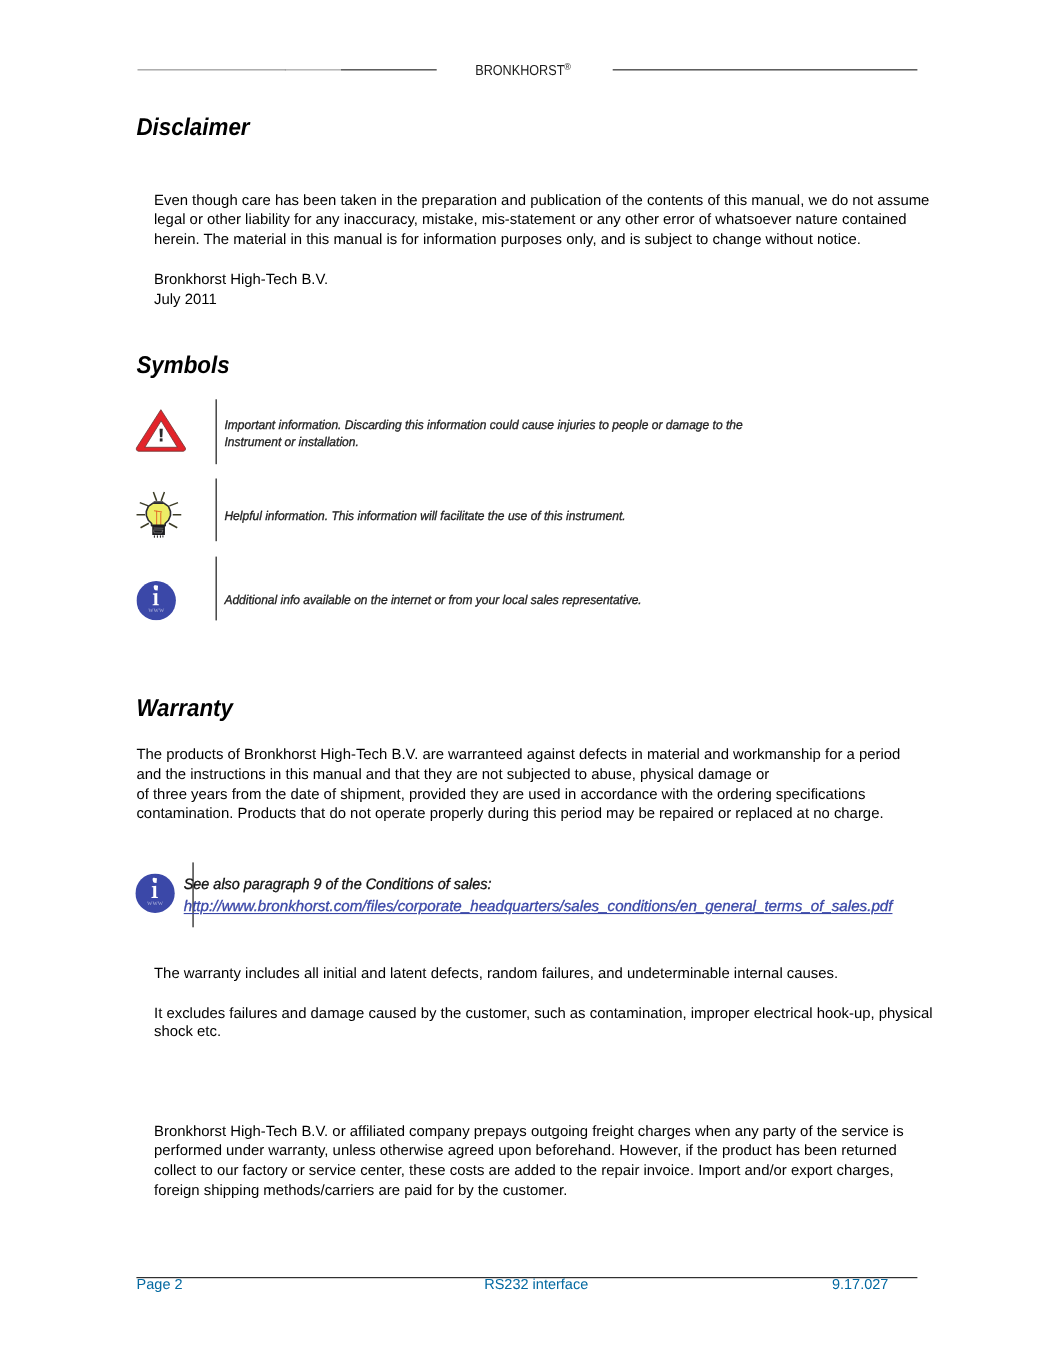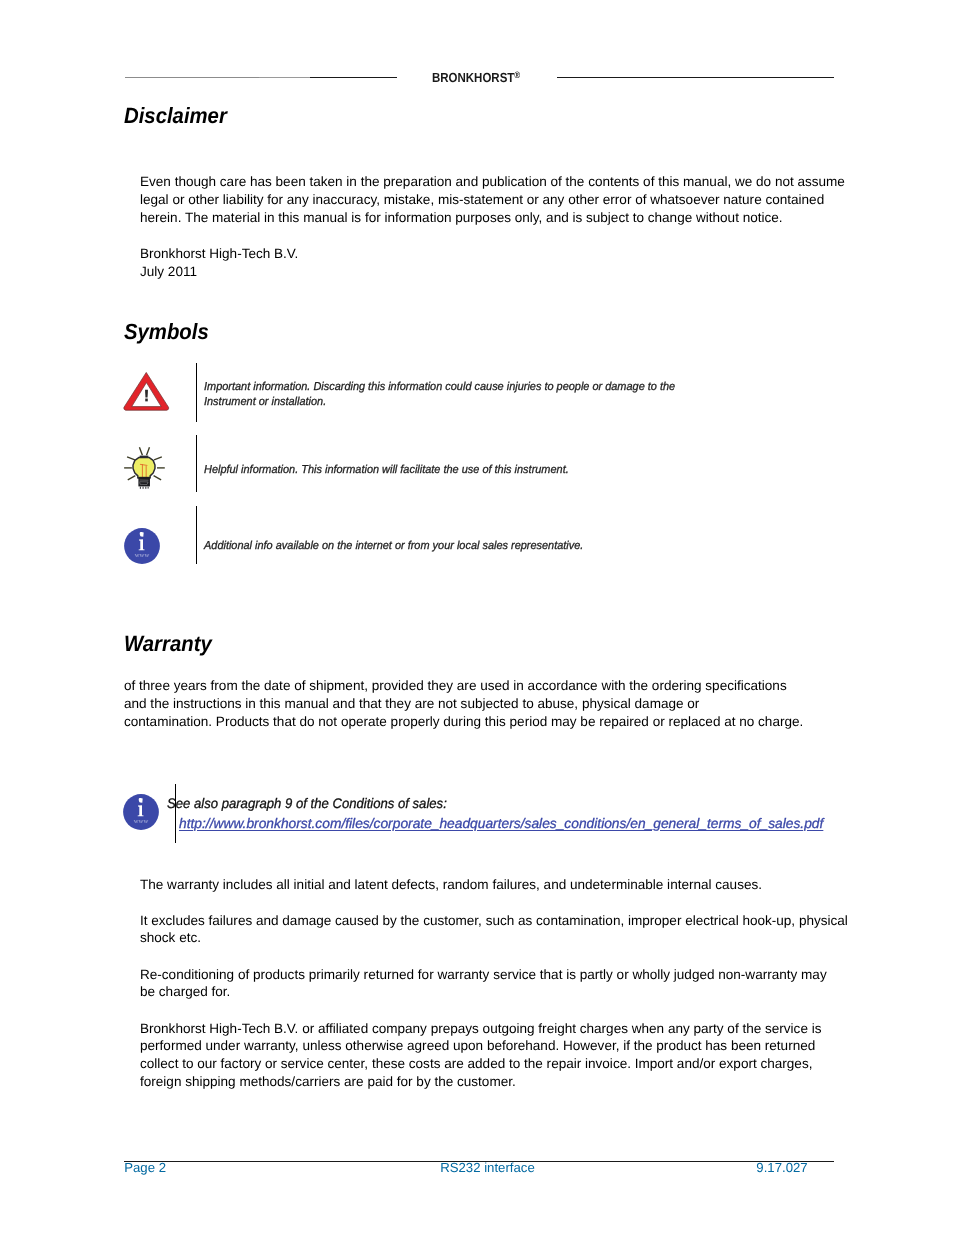--- a/index.html
+++ b/index.html
@@ -8,21 +8,21 @@
     width:954px;height:1235px;background:#ffffff;
     font-family:"Liberation Sans", sans-serif;
     color:#000000;
     -webkit-font-smoothing:antialiased;
     -moz-osx-font-smoothing:grayscale;
     text-rendering:geometricPrecision;
   }
   .page{position:relative;width:954px;height:1235px;overflow:hidden;}
 
   
-  .header{position:absolute;left:0;top:14px;width:822px;height:90px;font-weight:bold;}
+  .header{position:absolute;left:0;top:0;width:822px;height:90px;}
   .hdr-rule{position:absolute;height:0;border-top:1px solid #595959;}
   .hdr-rule.left{left:124.5px;top:63px;width:135px;border-top-color:#8c8c8c;}
   .hdr-rule.leftb{left:259px;top:63px;width:51px;border-top-color:#9a9a9a;}
   .hdr-rule.leftc{left:310px;top:63px;width:86.5px;border-top-color:#1a1a1a;}
   .hdr-rule.right{left:556.5px;top:63px;width:277px;border-top-color:#1a1a1a;}
   .hdr-title{position:absolute;left:431.5px;top:56.6px;
     font-size:13.2px;line-height:1;color:#1a1a1a;white-space:nowrap;
     transform:scaleX(0.871);transform-origin:0 0;}
   .hdr-title sup{font-size:9.2px;vertical-align:4.4px;letter-spacing:0;}
 
@@ -51,21 +51,21 @@
 
   
   .note{position:absolute;left:122px;}
   .note .bar{position:absolute;left:53px;top:0;width:0;border-left:1px solid #000;}
   .note .txt{position:absolute;left:45px;font-style:italic;font-weight:normal;
     font-size:13.8px;line-height:19.6px;color:#111;white-space:nowrap;
     -webkit-text-stroke:0.3px #111;}
   .note .txt .l1{display:inline-block;transform:scaleX(0.950);transform-origin:0 0;}
   .note .link{display:inline-block;color:#3B48A8;-webkit-text-stroke:0.3px #3B48A8;
     text-underline-offset:1.5px;
-    transform:scaleX(0.999);transform-origin:0 0;margin-left:12px;}
+    transform:scaleX(0.999);transform-origin:0 0;}
 
   
   #h-disclaimer{top:104.5px;}
   #p-disc1{top:156.8px;width:705px;}
   #p-disc2{top:229px;}
   #p-disc3{top:247px;text-align:right;}
 
   #h-symbols{top:320.5px;}
   #sym1{top:363px;}
   #sym2{top:435px;}
@@ -183,22 +183,23 @@
           <text x="180" y="288" font-family="Liberation Serif, serif" font-size="66" text-anchor="middle" letter-spacing="1">www</text>
         </g>
       </svg>
     </span>
     <div class="bar"></div>
     <div class="txt">Additional info available on the internet or from your local sales representative.</div>
   </div>
 
   <h2 class="sec" id="h-warranty">Warranty</h2>
   <div class="body nowrap" id="p-war1">
+    <div class="wl">The products of Bronkhorst High-Tech B.V. are warranteed against defects in material and workmanship for a period</div>
+    <div class="wl">and the instructions in this manual and that they are not subjected to abuse, physical damage or</div>
     <div class="wl">of three years from the date of shipment, provided they are used in accordance with the ordering specifications</div>
-    <div class="wl">and the instructions in this manual and that they are not subjected to abuse, physical damage or</div>
     <div class="wl">contamination. Products that do not operate properly during this period may be repaired or replaced at no charge.</div>
   </div>
 
   <div class="note" id="note1">
     <span class="icon-info">
       <svg viewBox="0 0 360 360" width="36" height="36" aria-hidden="true">
         <circle cx="180" cy="180" r="179" fill="#3B48A8"></circle>
         <g fill="#ffffff">
           <path d="M157 52 C157 44 166 39 177 41 L197 45 L193 88 L172 86 C161 85 157 62 157 52 Z"></path>
           <path d="M150 116 L190 112 L190 212 L205 215 L205 223 L147 223 L147 215 L163 212 L163 127 L150 125 Z"></path>
@@ -210,21 +211,20 @@
     </span>
     <div class="bar"></div>
     <div class="txt">
       <span class="l1">See also paragraph 9 of the Conditions of sales:</span><br>
       <a class="link" href="#">http://www.bronkhorst.com/files/corporate_headquarters/sales_conditions/en_general_terms_of_sales.pdf</a>
     </div>
   </div>
 
   <p class="body" id="p-war2">The warranty includes all initial and latent defects, random failures, and undeterminable internal causes.</p>
   <p class="body" id="p-war3">It excludes failures and damage caused by the customer, such as contamination, improper electrical hook-up, physical shock etc.</p>
-  <p class="body" id="p-war4">Re-conditioning of products primarily returned for warranty service that is partly or wholly judged non-warranty may be charged for.</p>
   <p class="body" id="p-war5">Bronkhorst High-Tech B.V. or affiliated company prepays outgoing freight charges when any party of the service is performed under warranty, unless otherwise agreed upon beforehand. However, if the product has been returned collect to our factory or service center, these costs are added to the repair invoice. Import and/or export charges, foreign shipping methods/carriers are paid for by the customer.</p>
 
   <div class="footer">
     <div class="rule"></div>
     <div class="ft l">Page 2</div>
     <div class="ft c">RS232 interface</div>
     <div class="ft r">9.17.027</div>
   </div>
 
 </div>

